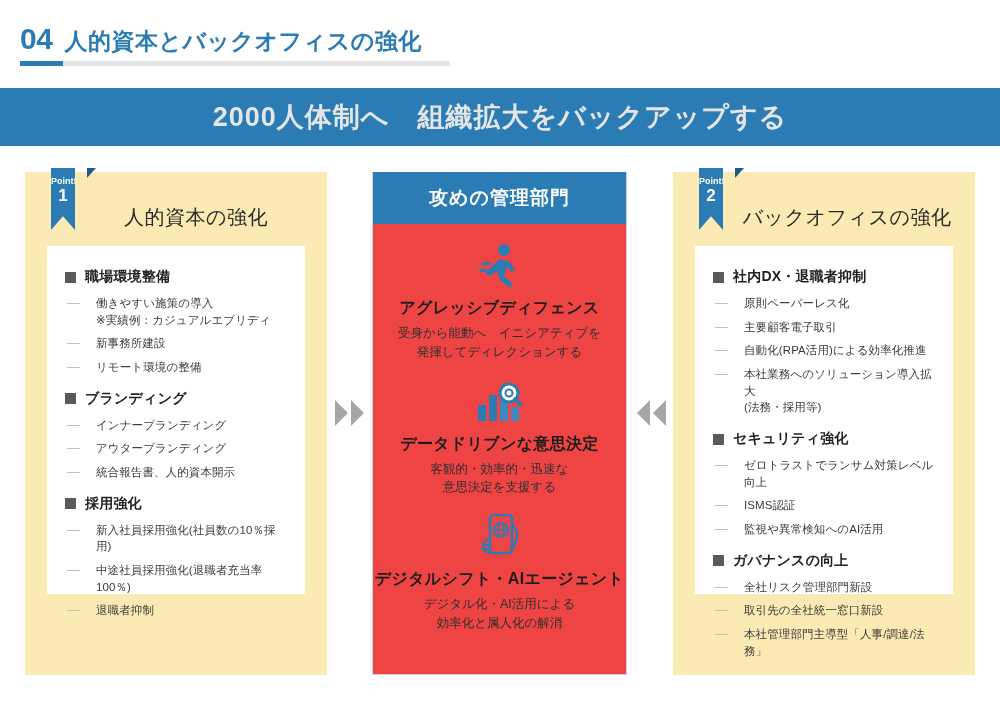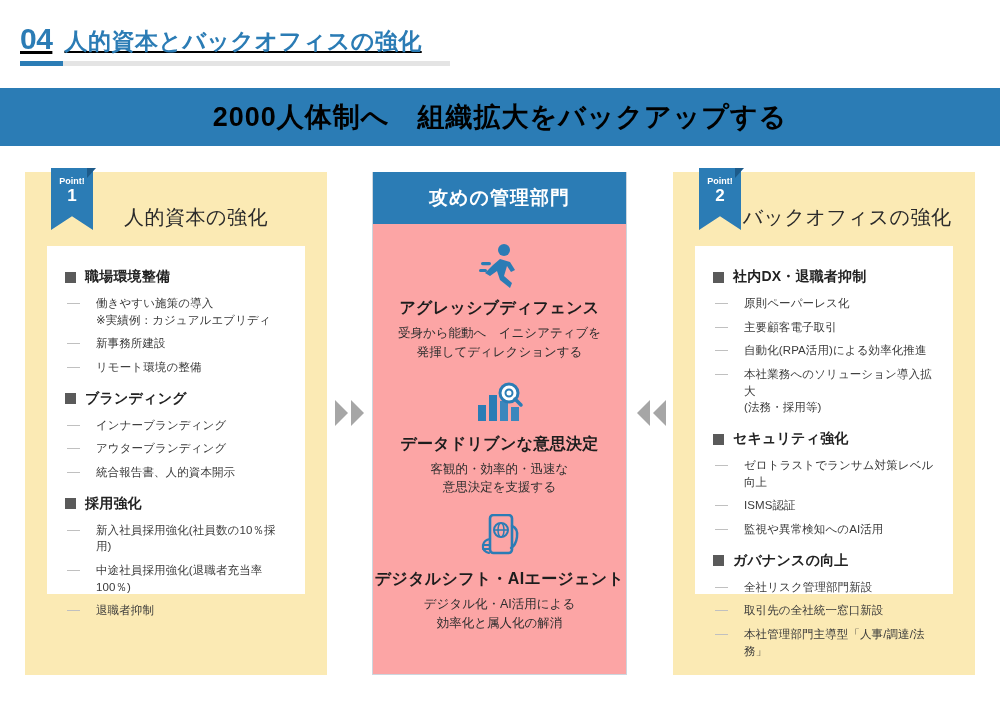--- a/index.html
+++ b/index.html
@@ -18,21 +18,20 @@
     position: absolute;
     left: 0; top: 0;
     width: 1000px; height: 78px;
   }
   .header-row {
     position: absolute;
     left: 20px; top: 22px;
     display: flex;
     align-items: baseline;
     gap: 12px;
-    text-decoration: underline;
   }
   .header-num {
     font-size: 30px;
     font-weight: bold;
     color: #2b7cb5;
     letter-spacing: -0.5px;
   }
   .header-title {
     font-size: 23px;
     font-weight: bold;
@@ -56,21 +55,21 @@
   .banner {
     position: absolute;
     left: 0; top: 88px;
     width: 1000px; height: 58px;
     background: #2b7cb5;
     display: flex;
     align-items: center;
     justify-content: center;
   }
   .banner-text {
-    color: #000000;
+    color: #e5e5e5;
     font-size: 27px;
     font-weight: bold;
     letter-spacing: 1px;
   }
 
   
   .columns {
     position: absolute;
     left: 0; top: 172px;
     width: 1000px; height: 510px;
@@ -97,21 +96,21 @@
     color: #2a2a2a;
     letter-spacing: 0.5px;
   }
   .side-card.left  .card-title { padding-left: 40px; }
   .side-card.right .card-title { padding-left: 46px; }
 
   
   .ribbon {
     position: absolute;
     left: 26px; top: -4px;
-    width: 42px; height: 62px;
+    width: 24px; height: 62px;
     background: #2b7cb5;
     clip-path: polygon(0 0, 100% 0, 100% 100%, 50% 78%, 0 100%);
     text-align: center;
   }
   .ribbon-fold {
     position: absolute;
     left: 62px; top: -4px;
     width: 9px; height: 10px;
     background: #1d5b8a;
     clip-path: polygon(0 0, 100% 0, 0 100%);
@@ -182,21 +181,21 @@
     line-height: 1.45;
     letter-spacing: 0.1px;
     white-space: pre-line;
   }
 
   
   .center-card {
     position: absolute;
     left: 372px; top: 0;
     width: 255px; height: 503px;
-    background: #fca5a5;
+    background: #ef4444;
     border: 1px solid #cdd6de;
     border-top: none;
   }
   .center-head {
     height: 52px;
     background: #2b7cb5;
     display: flex;
     align-items: center;
     justify-content: center;
   }

